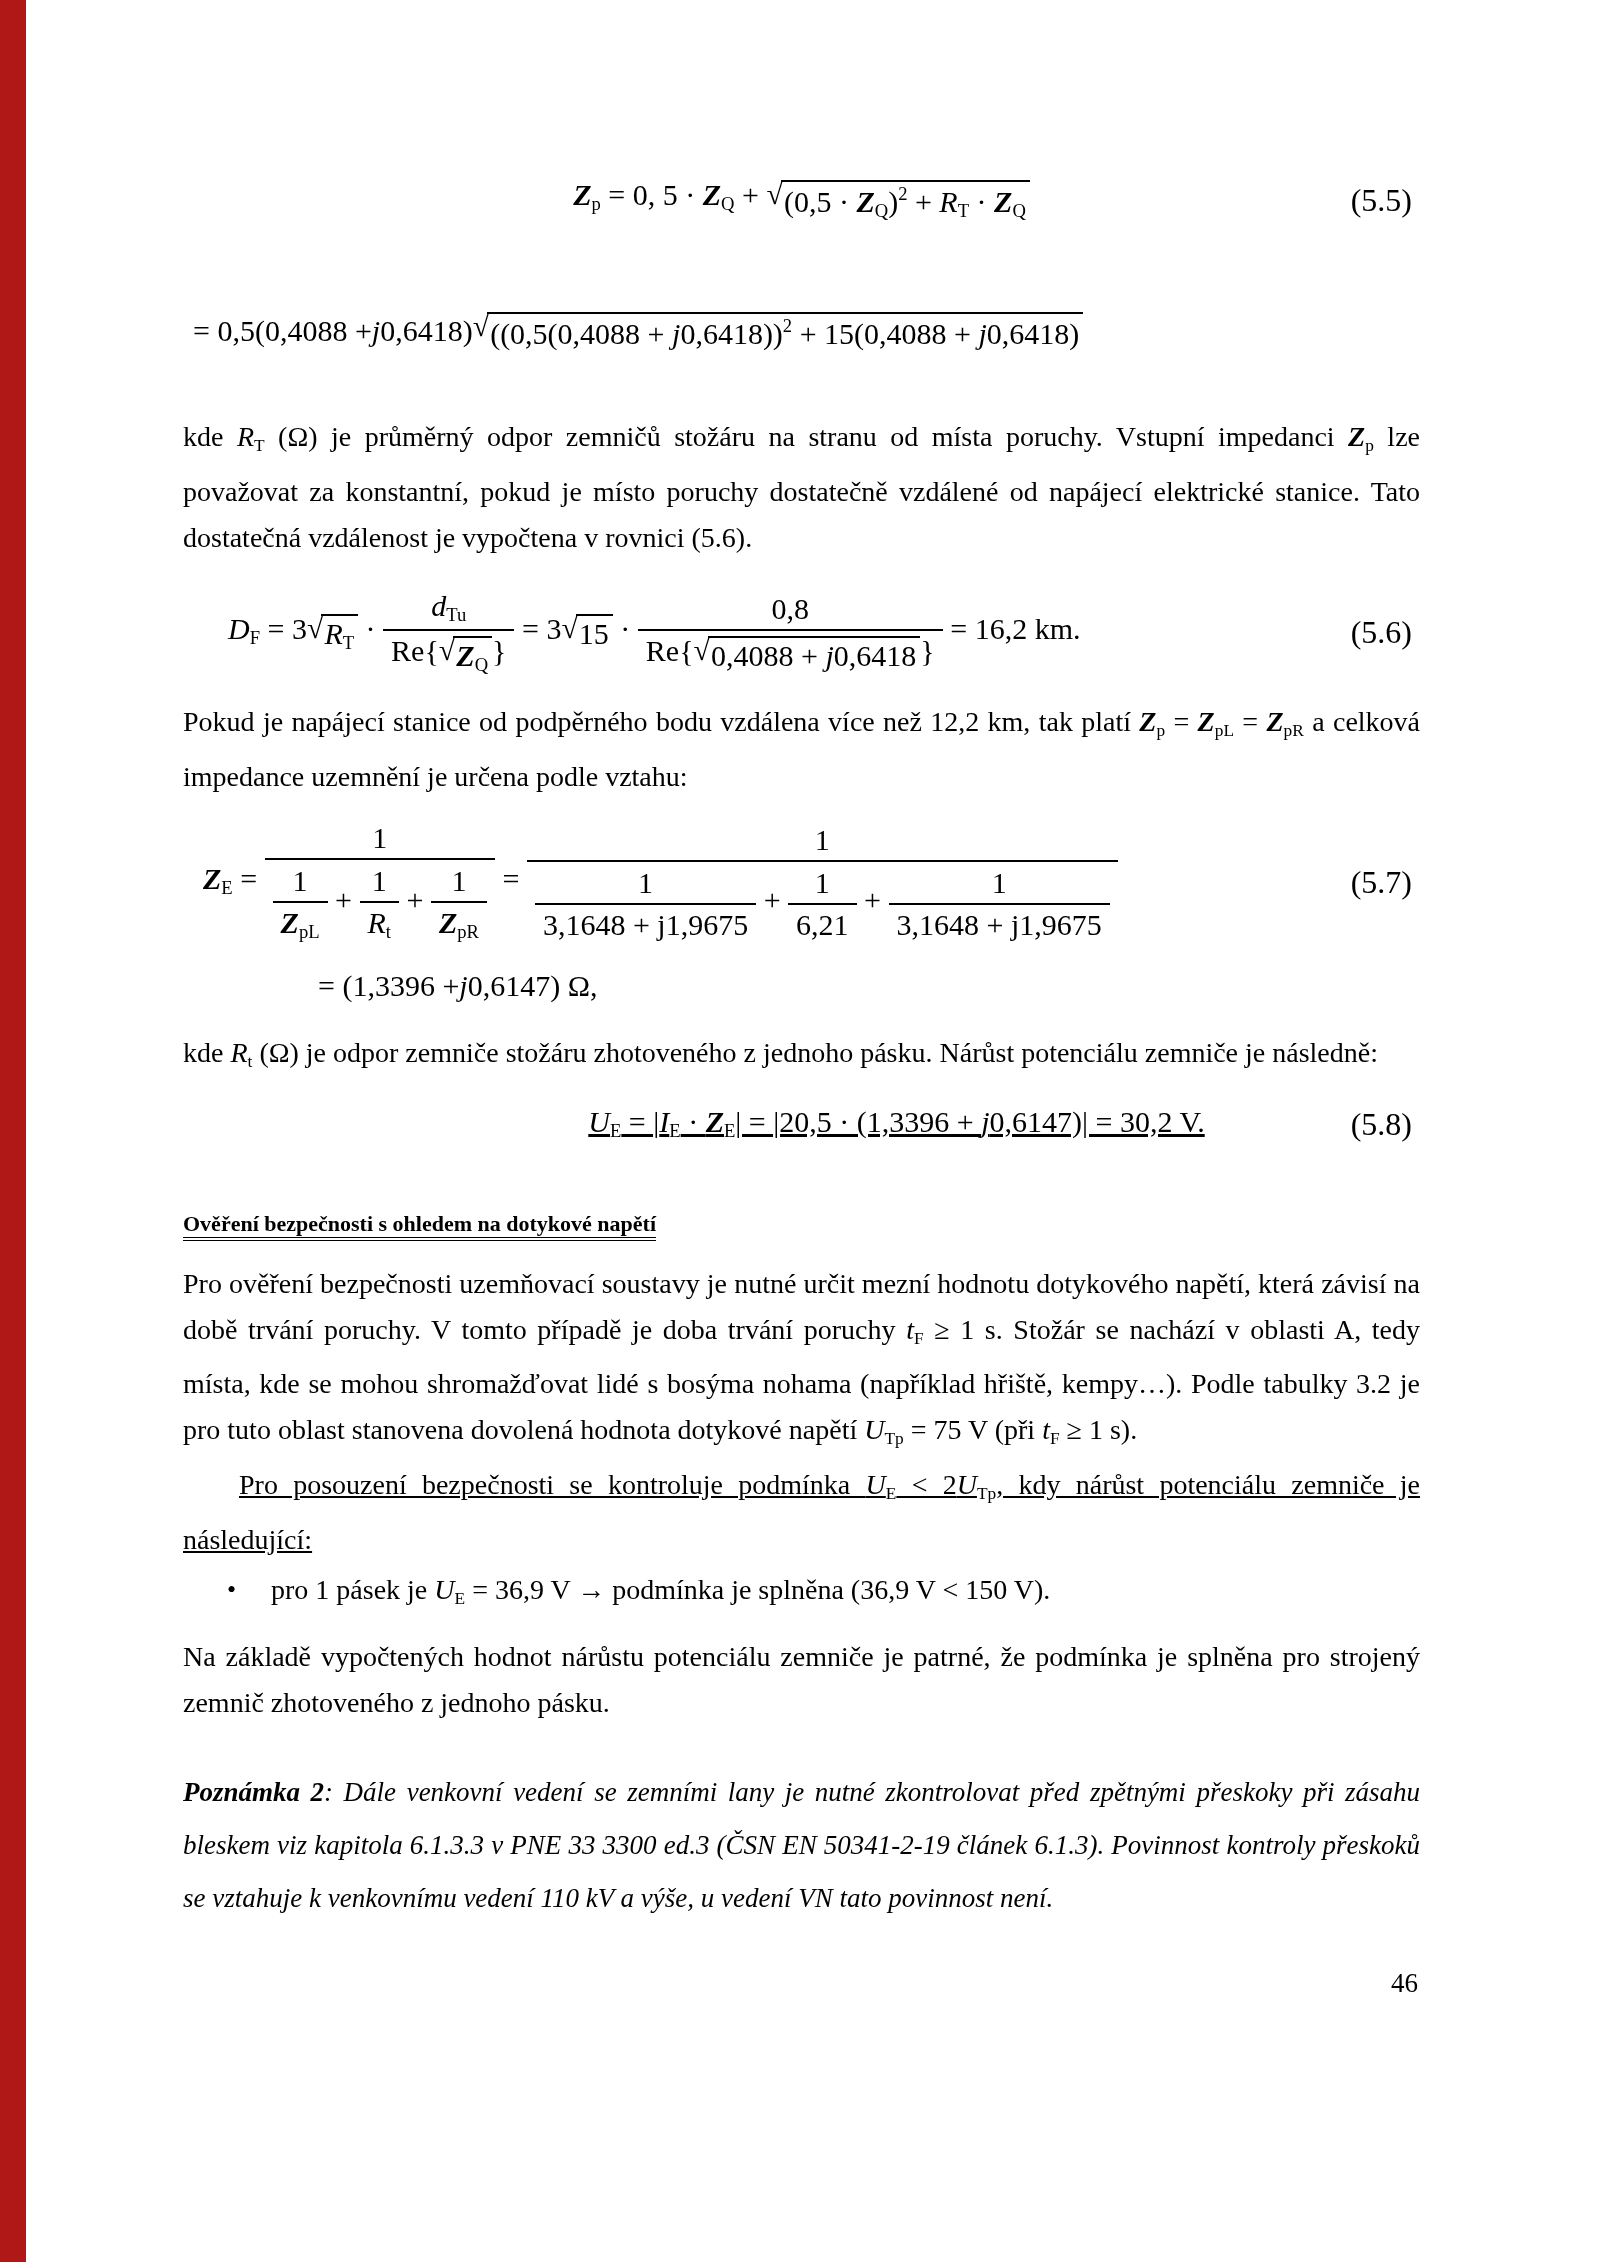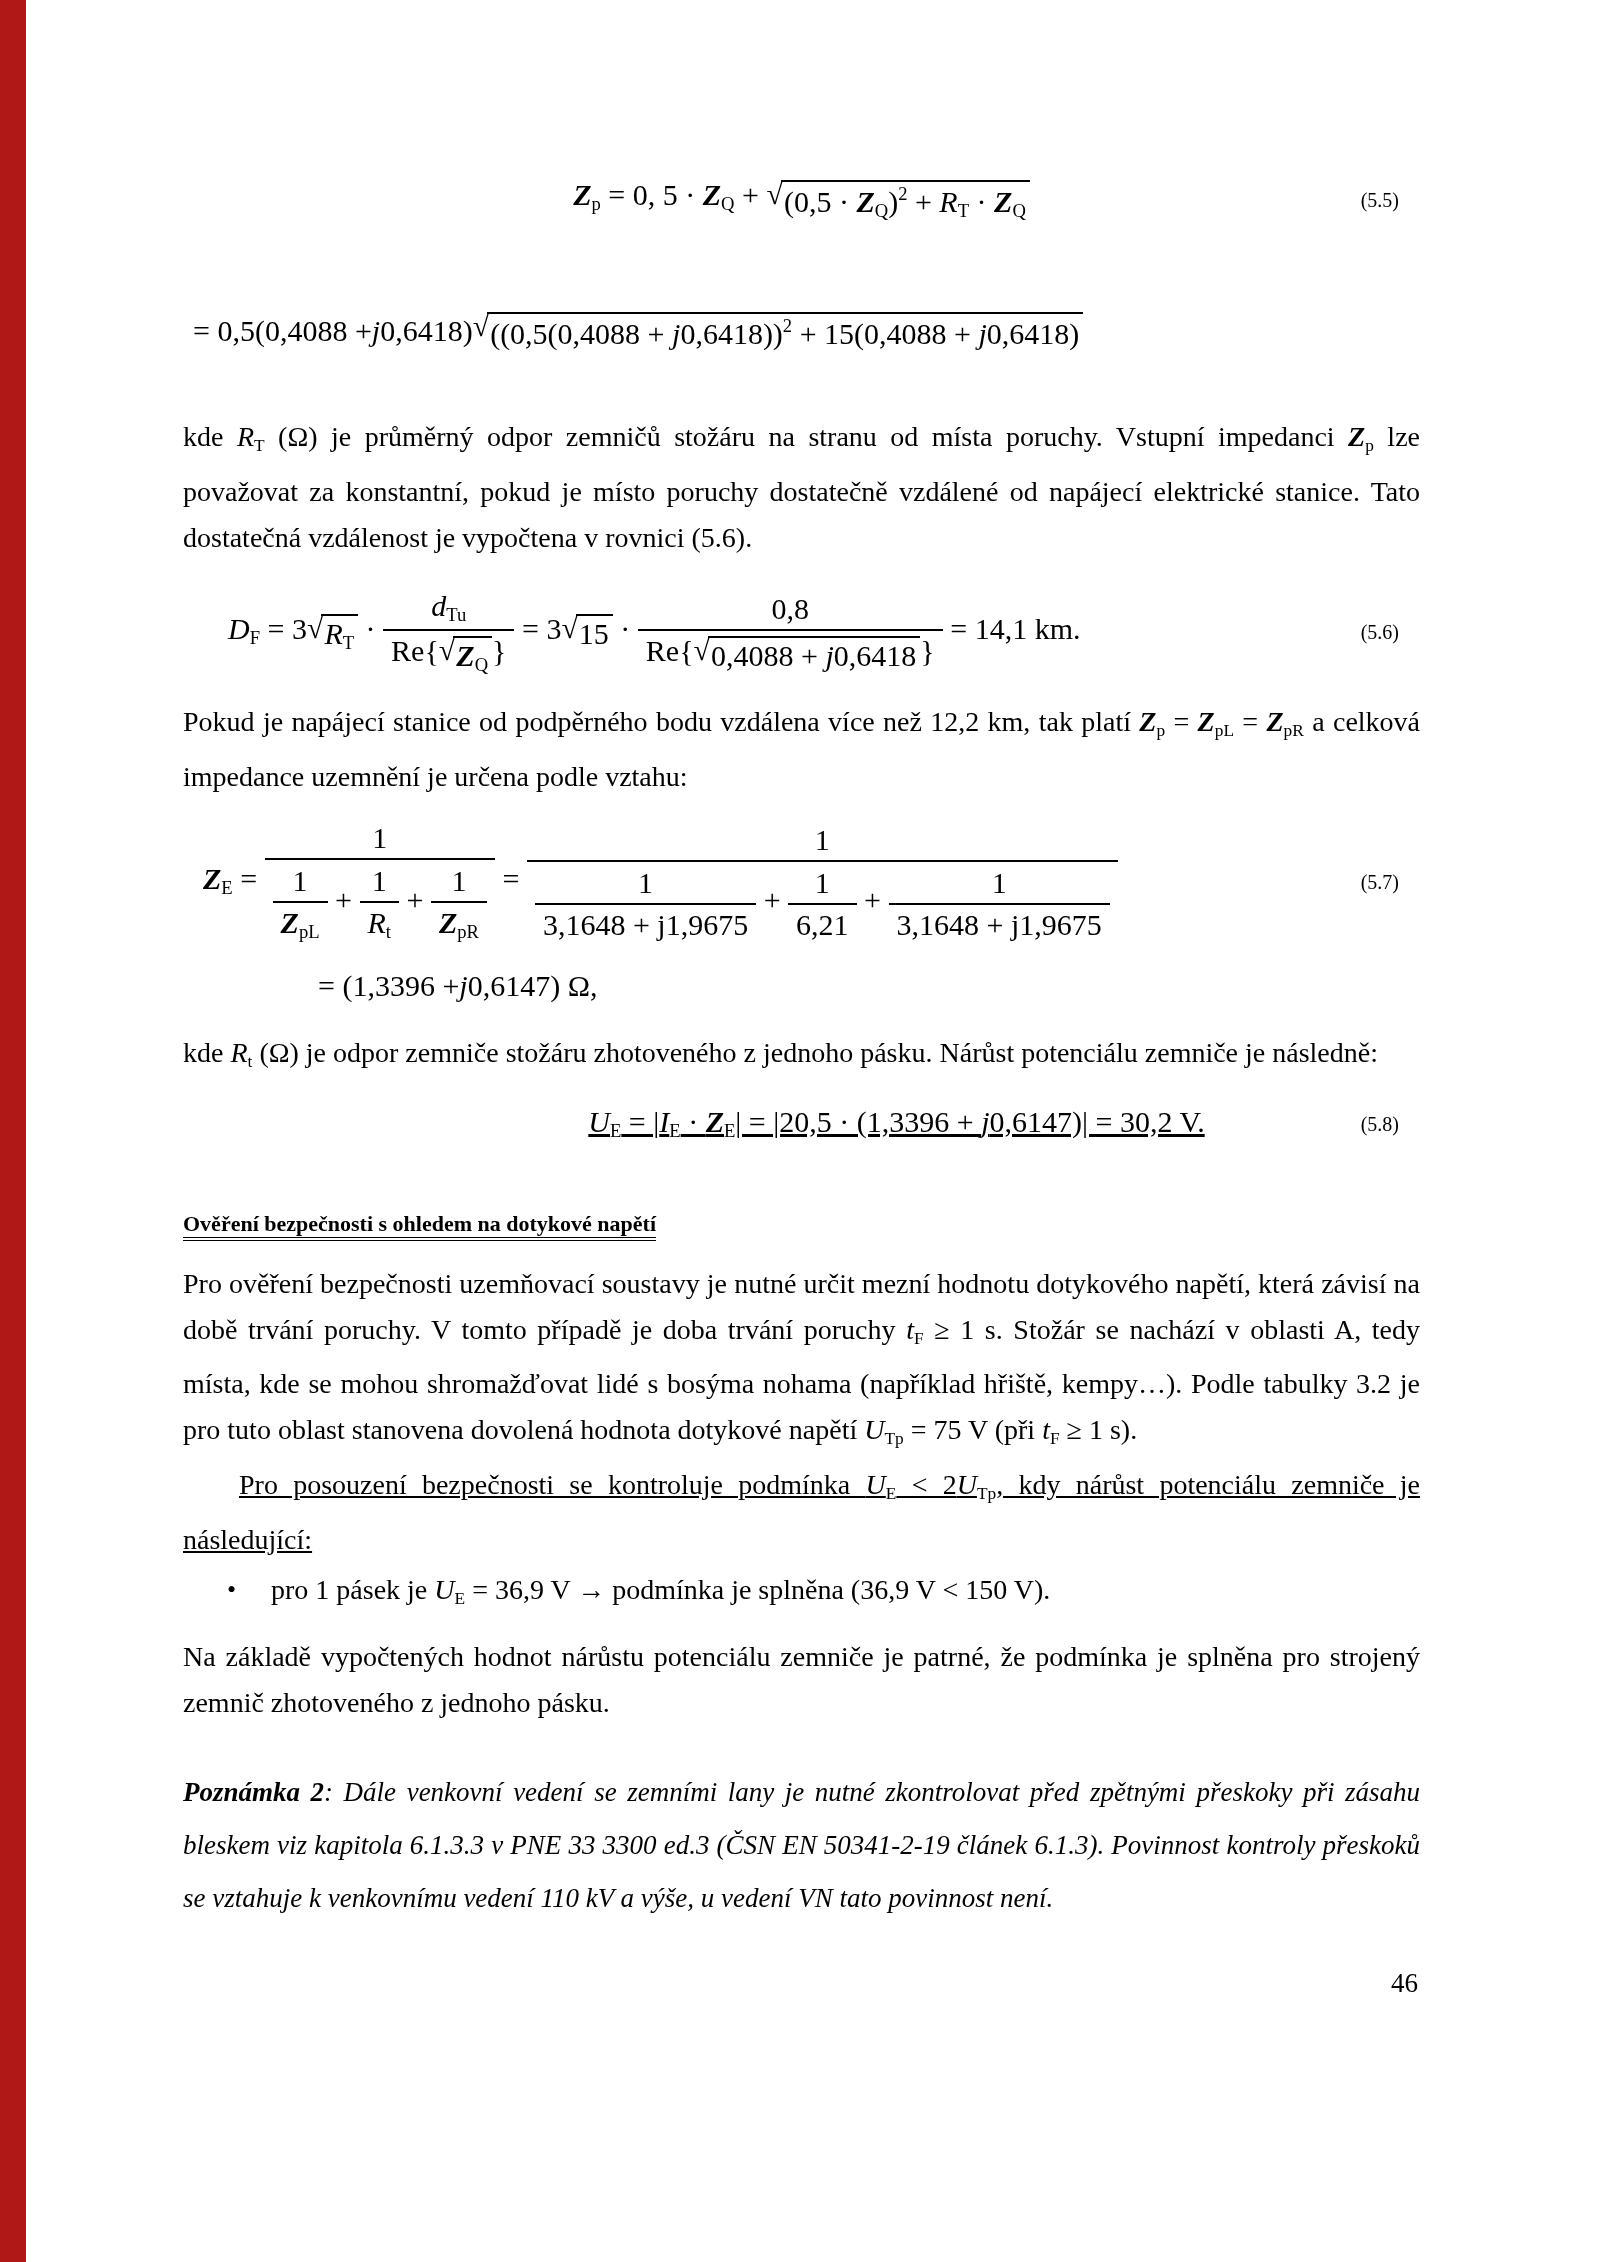--- a/index.html
+++ b/index.html
@@ -18,21 +18,21 @@
   p{margin:0;font-size:28px;line-height:46px;}
   .just{text-align:justify;}
   .it{font-style:italic;}
   .bfit{font-weight:700;font-style:italic;}
   .sub{font-size:0.62em;vertical-align:-0.28em;letter-spacing:0;}
   .sup{font-size:0.62em;vertical-align:0.62em;}
   
   .eq-row{position:relative;display:flex;align-items:center;font-size:30px;}
   .eq-row .eq{flex:0 1 auto;}
   .center{justify-content:center;}
-  .eq-label{position:absolute;right:21px;top:50%;transform:translateY(-50%);font-size:20px;}
+  .eq-label{position:absolute;right:8px;top:50%;transform:translateY(-50%);font-size:32px;}
   .eq-line{display:flex;align-items:center;font-size:30px;}
   .frac{display:inline-block;vertical-align:middle;text-align:center;}
   .frac > .num{display:block;border-bottom:2px solid #000;padding:1px 8px 3px 8px;}
   .frac > .den{display:block;padding:3px 8px 0 8px;}
   .sqrt{display:inline-flex;align-items:stretch;white-space:nowrap;}
   .sqrt > .rad{align-self:flex-start;line-height:1;transform:translateY(-1px);margin-right:-2px;}
   .sqrt > .rdc{border-top:2px solid #000;padding:1px 4px 0 3px;}
   
   #row55{min-height:104px;margin-bottom:26px;}
   #line55b{min-height:106px;padding-left:10px;}
@@ -86,21 +86,21 @@
           <span class="rdc"><span class="it">R</span><span class="sub">T</span></span>
         </span><span> · </span><span class="frac"><span class="num"><span class="it">d</span><span class="sub">Tu</span></span><span class="den"><span>Re{</span><span class="sqrt">
               <span class="rad">√</span>
               <span class="rdc"><span class="bfit">Z</span><span class="sub">Q</span></span>
             </span><span>}</span></span></span><span> = 3</span><span class="sqrt">
           <span class="rad">√</span>
           <span class="rdc"><span>15</span></span>
         </span><span> · </span><span class="frac"><span class="num"><span>0,8</span></span><span class="den"><span>Re{</span><span class="sqrt">
               <span class="rad">√</span>
               <span class="rdc"><span>0,4088 + </span><span class="it">j</span><span>0,6418</span></span>
-            </span><span>}</span></span></span><span> = 14,1 km.</span></div>
+            </span><span>}</span></span></span><span> = 16,2 km.</span></div>
     <div class="eq-label">(5.6)</div>
   </div>
 
   <p class="just" id="p-pokud"><span>Pokud je napájecí stanice od podpěrného bodu vzdálena více než 12,2 km, tak platí </span><span class="bfit">Z</span><span class="sub">p</span><span> = </span><span class="bfit">Z</span><span class="sub">pL</span><span> = </span><span class="bfit">Z</span><span class="sub">pR</span><span> a celková impedance uzemnění je určena podle vztahu:</span></p>
 
   <div class="eq-row" id="row57">
     <div class="eq"><span class="bfit">Z</span><span class="sub">E</span><span> = </span><span class="frac"><span class="num"><span>1</span></span><span class="den"><span class="frac"><span class="num"><span>1</span></span><span class="den"><span class="bfit">Z</span><span class="sub">pL</span></span></span><span> + </span><span class="frac"><span class="num"><span>1</span></span><span class="den"><span class="it">R</span><span class="sub">t</span></span></span><span> + </span><span class="frac"><span class="num"><span>1</span></span><span class="den"><span class="bfit">Z</span><span class="sub">pR</span></span></span></span></span><span> = </span><span class="frac"><span class="num"><span>1</span></span><span class="den"><span class="frac"><span class="num"><span>1</span></span><span class="den"><span>3,1648 + j1,9675</span></span></span><span> + </span><span class="frac"><span class="num"><span>1</span></span><span class="den"><span>6,21</span></span></span><span> + </span><span class="frac"><span class="num"><span>1</span></span><span class="den"><span>3,1648 + j1,9675</span></span></span></span></span></div>
     <div class="eq-label">(5.7)</div>
   </div>
   <div class="eq-line" id="res57">

